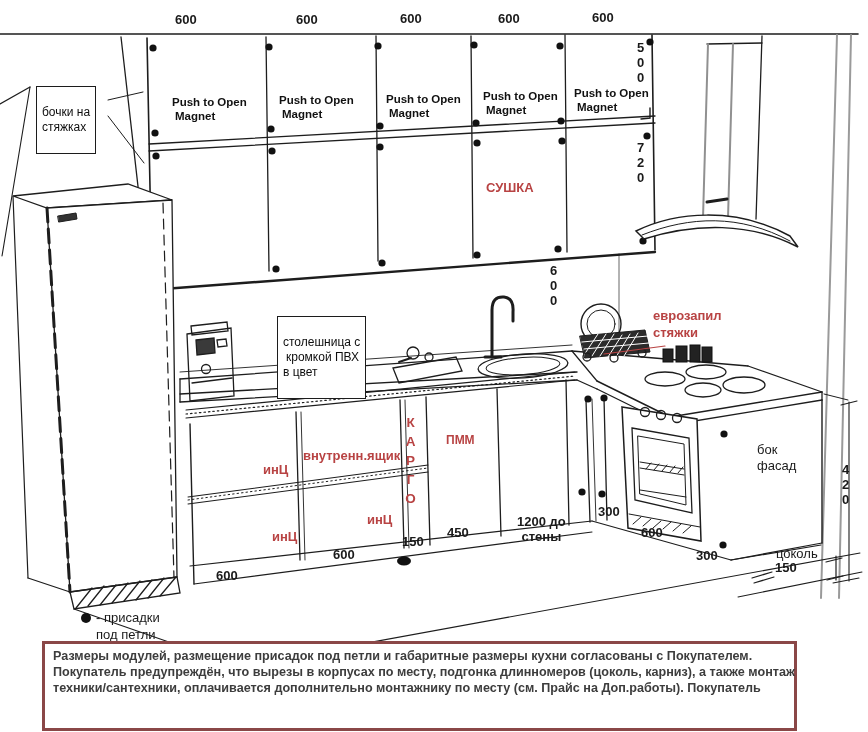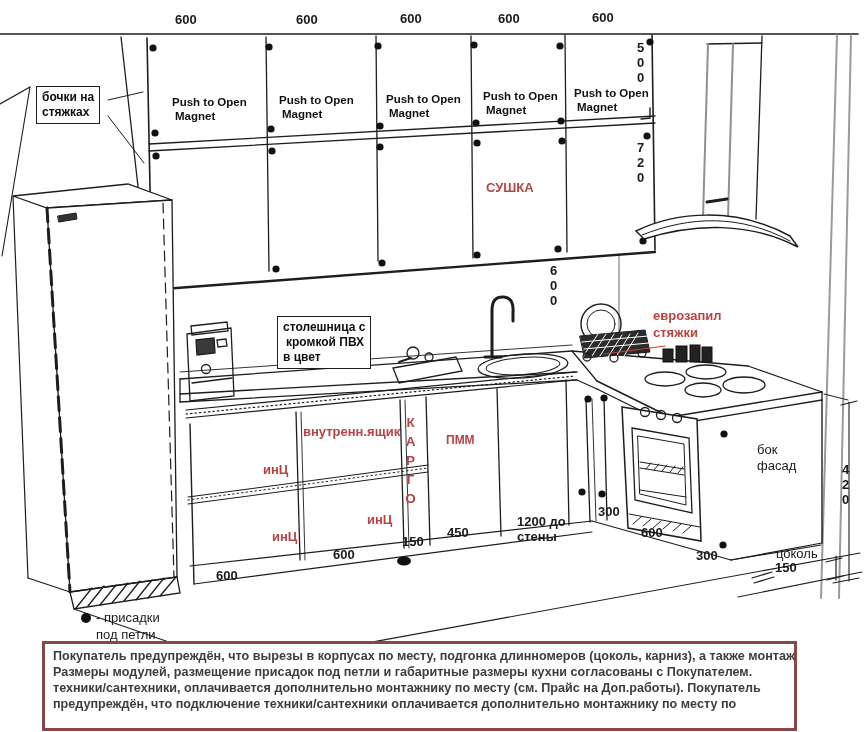--- a/index.html
+++ b/index.html
@@ -5,22 +5,22 @@
   html,body{margin:0;padding:0;background:#ffffff;}
   #stage{position:relative;width:868px;height:732px;background:#ffffff;overflow:hidden;
          font-family:"Liberation Sans",sans-serif;}
   #sketch{position:absolute;left:0;top:0;}
   .lbl{position:absolute;white-space:nowrap;color:#1c1c1c;}
   .dim{font-size:13px;font-weight:700;color:#1a1a1a;}
   .vdim{width:13px;word-break:break-all;white-space:normal;line-height:15px;text-align:center;}
   .push{font-size:11.5px;font-weight:700;line-height:13.5px;color:#111;}
   .red{color:#b84343;font-weight:700;font-size:13px;}
   .vred{width:15px;word-break:break-all;white-space:normal;line-height:19px;text-align:center;font-size:13.5px;}
-  .boxlbl{background:#fff;border:1.6px solid #1c1c1c;padding:3px 5px;font-size:12px;
-          line-height:16px;color:#0e0e0e;font-weight:bold;}
+  .boxlbl{background:#fff;border:1.6px solid #1c1c1c;padding:18px 5px;font-size:12px;
+          line-height:16px;color:#0e0e0e;}
   .plain{font-size:13px;color:#1a1a1a;line-height:15px;}
   .two{white-space:normal;line-height:15px;}
   #notice{position:absolute;left:42px;top:641px;width:733px;height:78px;
           border:3px solid #8a4747;background:#fff;padding:4px 8px 2px 8px;}
   #notice div{font-size:12.6px;font-weight:700;color:#3d3d3d;line-height:16px;white-space:nowrap;}
 </style>
 </head>
 <body>
 
 <div id="stage">
@@ -297,56 +297,55 @@
     <div>столешница с</div>
       <div style="padding-left:3px">кромкой ПВХ</div>
       <div>в цвет</div>
   </div>
 
   <div class="lbl red" style="left:486px;top:180px">СУШКА</div>
   <div class="lbl red two" style="left:653px;top:307px;line-height:17px">
     <div>еврозапил</div>
       <div>стяжки</div>
   </div>
-  <div class="lbl red" style="left:303px;top:424px">внутренн.ящик</div>
+  <div class="lbl red" style="left:303px;top:448px">внутренн.ящик</div>
   <div class="lbl red vred" style="left:403px;top:413px">КАРГО</div>
   <div class="lbl red" style="left:446px;top:433px;font-size:12px">ПММ</div>
   <div class="lbl red" style="left:263px;top:462px">инЦ</div>
   <div class="lbl red" style="left:367px;top:512px">инЦ</div>
   <div class="lbl red" style="left:272px;top:529px">инЦ</div>
 
   <div class="lbl dim vdim" style="left:634px;top:40px">500</div>
   <div class="lbl dim vdim" style="left:634px;top:140px">720</div>
   <div class="lbl dim vdim" style="left:547px;top:263px">600</div>
   <div class="lbl dim vdim" style="left:839px;top:462px">420</div>
 
   <div class="lbl dim" style="left:216px;top:568px">600</div>
   <div class="lbl dim" style="left:333px;top:547px">600</div>
   <div class="lbl dim" style="left:402px;top:534px">150</div>
   <div class="lbl dim" style="left:447px;top:525px">450</div>
-  <div class="lbl dim two" style="left:517px;top:514px;">
+  <div class="lbl dim two" style="left:517px;top:514px;text-align:center">
     <div>1200 до</div>
       <div>стены</div>
   </div>
   <div class="lbl dim" style="left:598px;top:504px">300</div>
   <div class="lbl dim" style="left:641px;top:525px">600</div>
   <div class="lbl dim" style="left:696px;top:548px">300</div>
   <div class="lbl plain" style="left:776px;top:546px">цоколь</div>
   <div class="lbl dim" style="left:775px;top:560px">150</div>
 
   <div class="lbl plain two" style="left:757px;top:442px;line-height:16px">
     <div>бок</div>
       <div>фасад</div>
   </div>
 
   <div class="lbl plain two" style="left:96px;top:609px;line-height:17px">
     <div>- присадки</div>
       <div>под петли</div>
   </div>
 
   <div id="notice">
+    <div>Размеры модулей, размещение присадок под петли и габаритные размеры кухни согласованы с Покупателем.</div>
     <div>Покупатель предупреждён, что вырезы в корпусах по месту, подгонка длинномеров (цоколь, карниз), а также монтаж</div>
-    <div>Размеры модулей, размещение присадок под петли и габаритные размеры кухни согласованы с Покупателем.</div>
     <div>техники/сантехники, оплачивается дополнительно монтажнику по месту (см. Прайс на Доп.работы). Покупатель</div>
-    <div>предупреждён, что подключение техники/сантехники оплачивается дополнительно монтажнику по месту по</div>
   </div>
 
 </div>
 
 </body></html>

